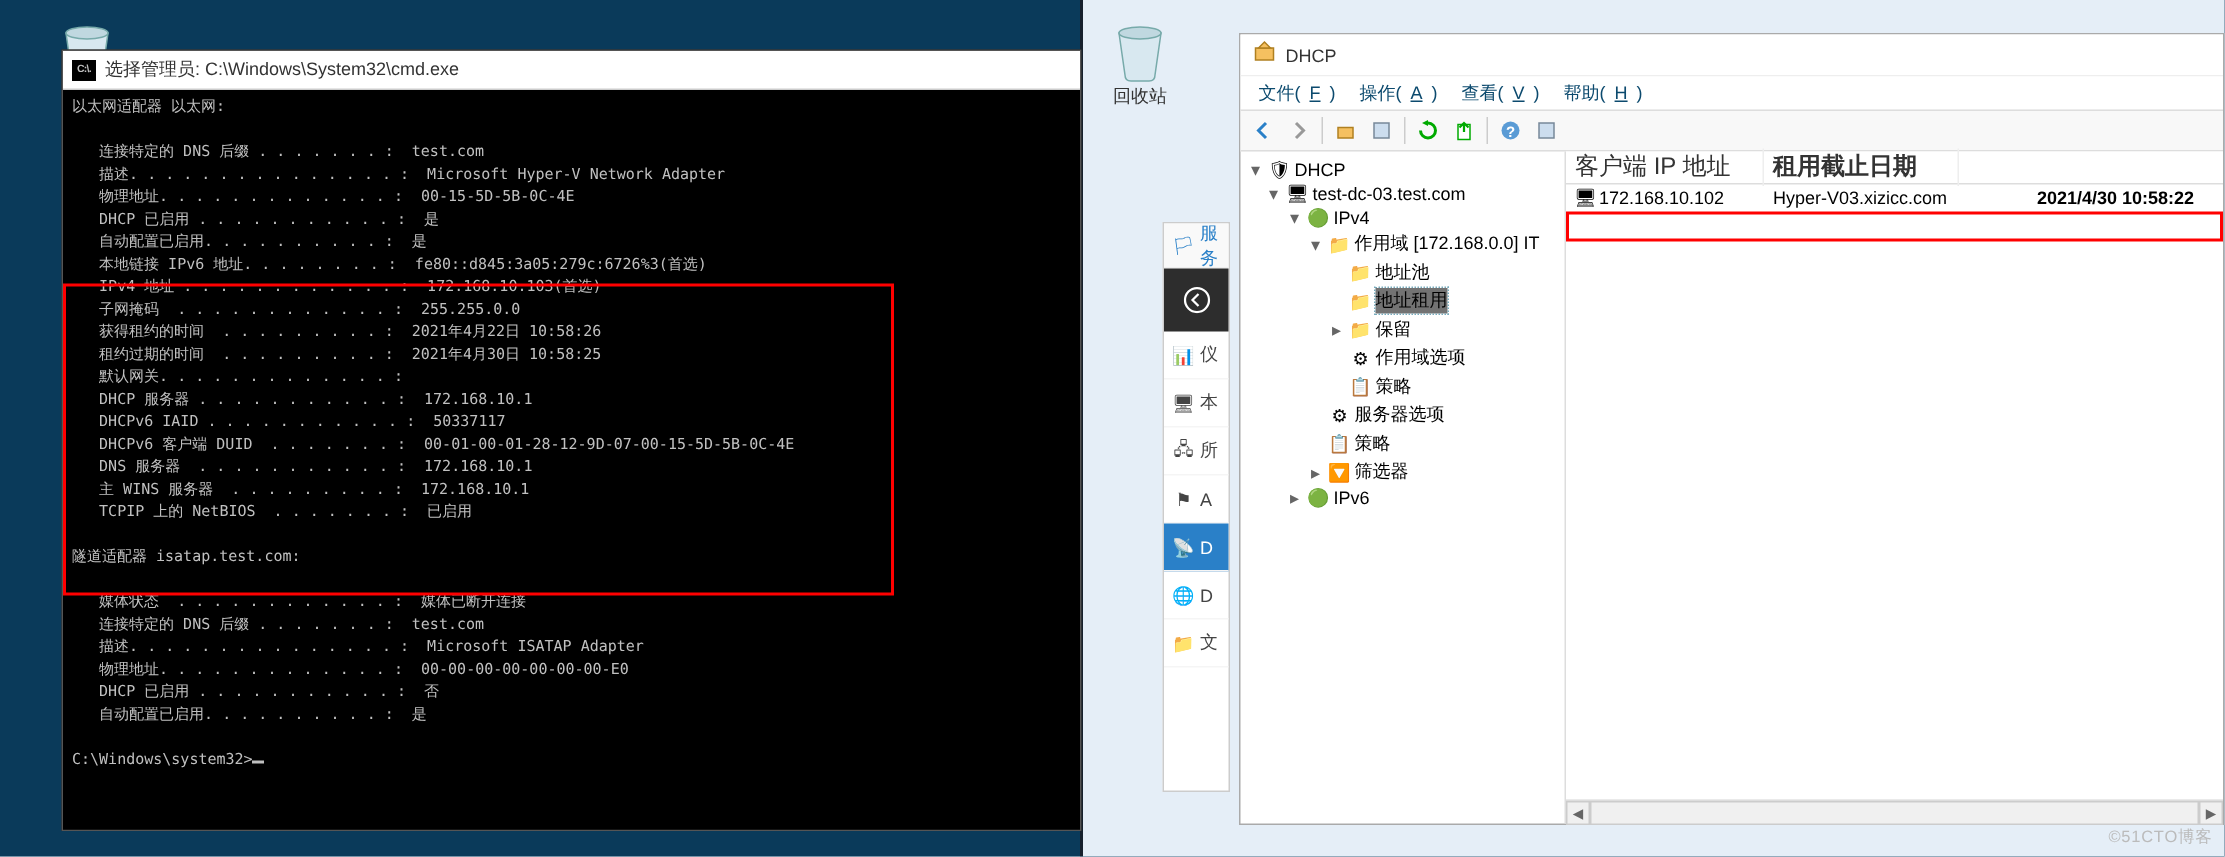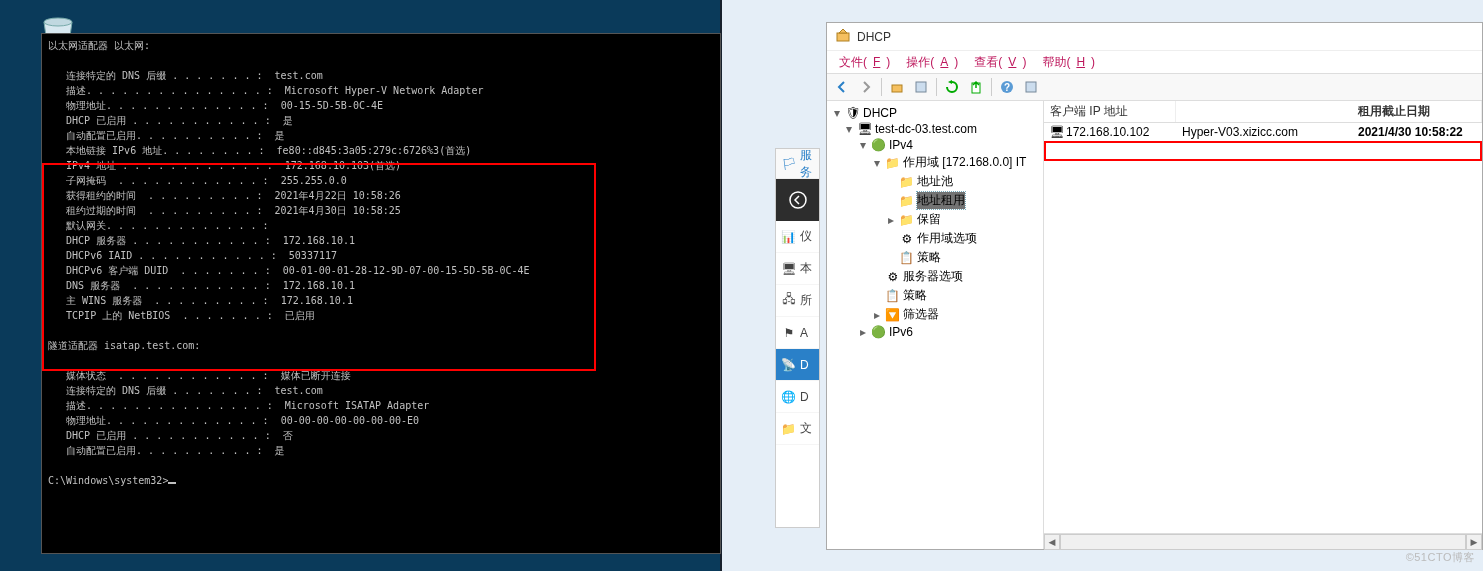--- a/index.html
+++ b/index.html
@@ -18,39 +18,39 @@
   .cmd-titlebar .cmd-icon { width: 16px; height: 14px; background: #000; color:#c0c0c0; font-size:7px; display:flex; align-items:center; justify-content:center; font-weight:bold; letter-spacing:-0.5px;}
   .cmd-titlebar .title { font-size: 12px; color: #333; }
   .cmd-body { background: #000; color: #c0c0c0; font-family: "NSimSun","SimSun", monospace; font-size: 10px; padding: 4px 6px; white-space: pre; line-height: 15px; height: calc(100% - 26px); overflow: hidden; position: relative; }
   .redbox1 { border: 2px solid red; position: absolute; }
   .prompt-cursor { display: inline-block; width: 8px; height: 2px; background: #c0c0c0; vertical-align: baseline; }
 
   
   .dhcp-window { position: absolute; left: 826px; top: 22px; right: 0; height: 528px; background: #fff; border: 1px solid #aaa; display: flex; flex-direction: column; }
   .dhcp-titlebar { height: 28px; display: flex; align-items: center; padding: 0 8px; gap: 6px; background:#fff; border-bottom:1px solid #eee;}
   .dhcp-titlebar .title { font-size: 12px; color: #333; }
-  .dhcp-menubar { height: 22px; display: flex; align-items: center; gap: 4px; padding: 0 6px; font-size: 12px; color: #be185d; background:#fff;}
+  .dhcp-menubar { height: 22px; display: flex; align-items: center; gap: 4px; padding: 0 6px; font-size: 12px; color: #0c4a6e; background:#fff;}
   .dhcp-menubar span { padding: 2px 6px; cursor: default; }
   .dhcp-menubar .key { text-decoration: underline; }
   .dhcp-toolbar { height: 28px; display: flex; align-items: center; gap: 2px; padding: 0 4px; border-top: 1px solid #ddd; border-bottom: 1px solid #ddd; background: #f8f8f8; }
   .tb-btn { width: 22px; height: 22px; border: 1px solid transparent; display: flex; align-items: center; justify-content: center; font-size: 12px; }
   .tb-sep { width: 1px; height: 18px; background: #ccc; margin: 0 2px; }
   .dhcp-content { flex: 1; display: flex; min-height: 0; }
   .dhcp-tree { width: 218px; border-right: 1px solid #ddd; padding: 4px 2px; font-size: 12px; overflow: auto; }
   .tree-row { display: flex; align-items: center; gap: 3px; padding: 1px 2px; white-space: nowrap; }
   .tree-row .twisty { width: 12px; text-align: center; color: #666; cursor:default;}
   .tree-row .tlabel { cursor: default; }
   .tree-row.selected .tlabel { background: #737373; outline: 1px dotted #7ab; }
   .tree-indent-1 { padding-left: 14px; }
   .tree-indent-2 { padding-left: 28px; }
   .tree-indent-3 { padding-left: 42px; }
   .tree-indent-4 { padding-left: 56px; }
   .tree-ico { width: 14px; height: 14px; display:inline-flex; align-items:center; justify-content:center; vertical-align: middle;}
   .dhcp-list { flex: 1; display: flex; flex-direction: column; position: relative; }
-  .list-header { height: 22px; display: flex; align-items: center; background: #fff; border-bottom: 1px solid #ddd; font-size: 12px; color: #333; justify-content: space-between; }
+  .list-header { height: 22px; display: flex; align-items: center; background: #fff; border-bottom: 1px solid #ddd; font-size: 16px; color: #333; }
   .list-header .col { padding: 2px 6px; border-right: 1px solid #eee; }
   .list-body { flex: 1; font-size: 12px; overflow: auto; position: relative; }
   .list-row { display: flex; align-items: center; height: 18px; justify-content: center; }
   .list-row .col { padding: 1px 6px; white-space: nowrap; overflow: hidden; }
   .col-ip { width: 132px; }
   .col-name { width: 176px; }
   .col-exp { width: 130px; font-weight: bold; }
   .row-icon { width:14px; height:14px; display:inline-flex; align-items:center; justify-content:center; margin-right:2px;}
   .redbox-row { border: 2px solid red; position: absolute; }
   .scrollbar-h { height: 16px; border-top: 1px solid #ddd; background: #f0f0f0; display:flex; align-items:center;}
@@ -76,22 +76,35 @@
 
   <div class="recycle-bin">
     <div class="icon">
       <svg viewBox="0 0 48 48">
           <path d="M10 14 L38 14 L34 42 Q34 46 30 46 L18 46 Q14 46 14 42 Z" fill="#d8e8f0" stroke="#7aa" stroke-width="1"></path>
           <ellipse cx="24" cy="14" rx="14" ry="4" fill="#c0d8e0" stroke="#7aa"></ellipse>
         </svg>
     </div>
   </div>
 
+  <div class="recycle-bin-2">
+    <div class="icon">
+      <svg viewBox="0 0 48 48">
+          <path d="M10 14 L38 14 L34 42 Q34 46 30 46 L18 46 Q14 46 14 42 Z" fill="#d8e8f0" stroke="#7aa" stroke-width="1"></path>
+          <ellipse cx="24" cy="14" rx="14" ry="4" fill="#c0d8e0" stroke="#7aa"></ellipse>
+        </svg>
+    </div>
+    <div>回收站</div>
+  </div>
 
   <div class="cmd-window">
+    <div class="cmd-titlebar">
+      <span class="cmd-icon">C:\.</span>
+      <span class="title">选择管理员: C:\Windows\System32\cmd.exe</span>
+    </div>
     <div class="cmd-body"><span>以太网适配器 以太网:</span>
 
    <span>连接特定的 DNS 后缀 . . . . . . . :  test.com</span>
    <span>描述. . . . . . . . . . . . . . . :  Microsoft Hyper-V Network Adapter</span>
    <span>物理地址. . . . . . . . . . . . . :  00-15-5D-5B-0C-4E</span>
    <span>DHCP 已启用 . . . . . . . . . . . :  是</span>
    <span>自动配置已启用. . . . . . . . . . :  是</span>
    <span>本地链接 IPv6 地址. . . . . . . . :  fe80::d845:3a05:279c:6726%3(首选)</span>
    <span>IPv4 地址 . . . . . . . . . . . . :  172.168.10.103(首选)</span>
    <span>子网掩码  . . . . . . . . . . . . :  255.255.0.0</span>

